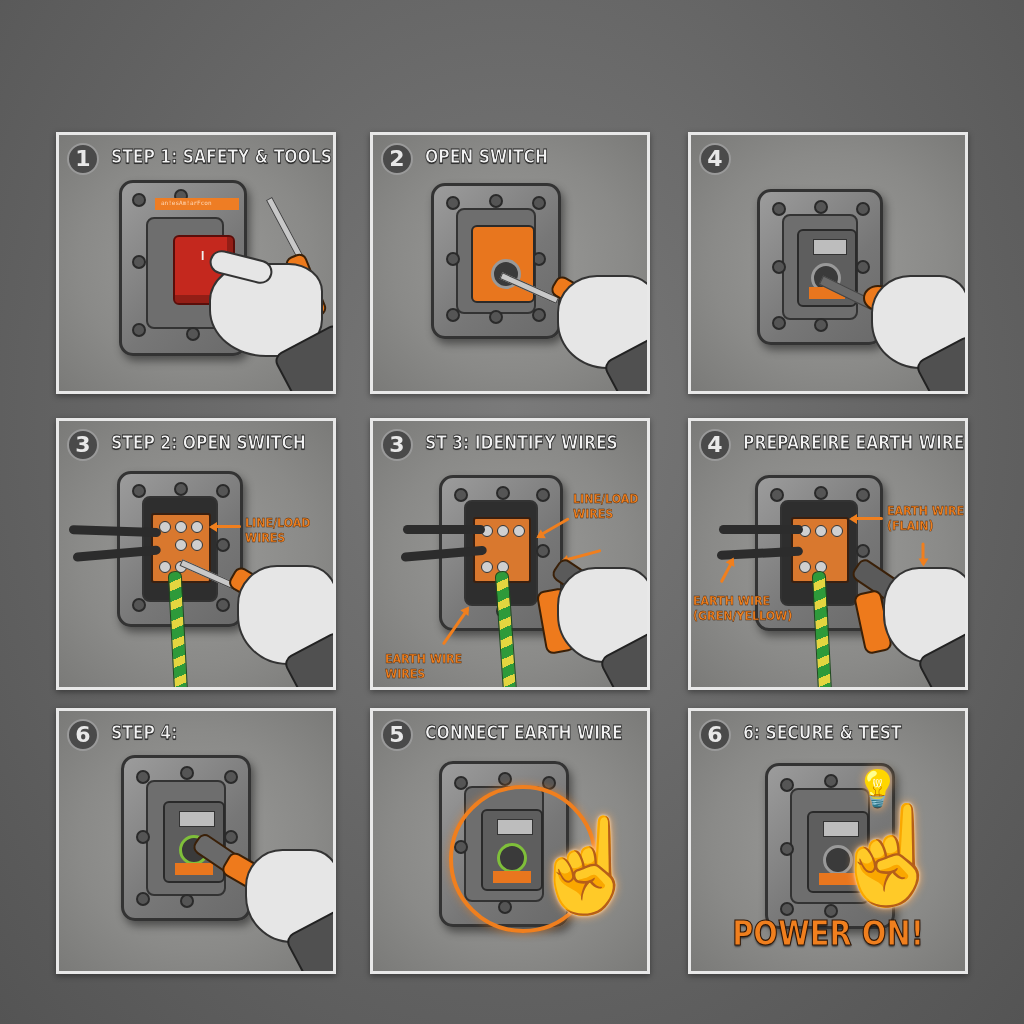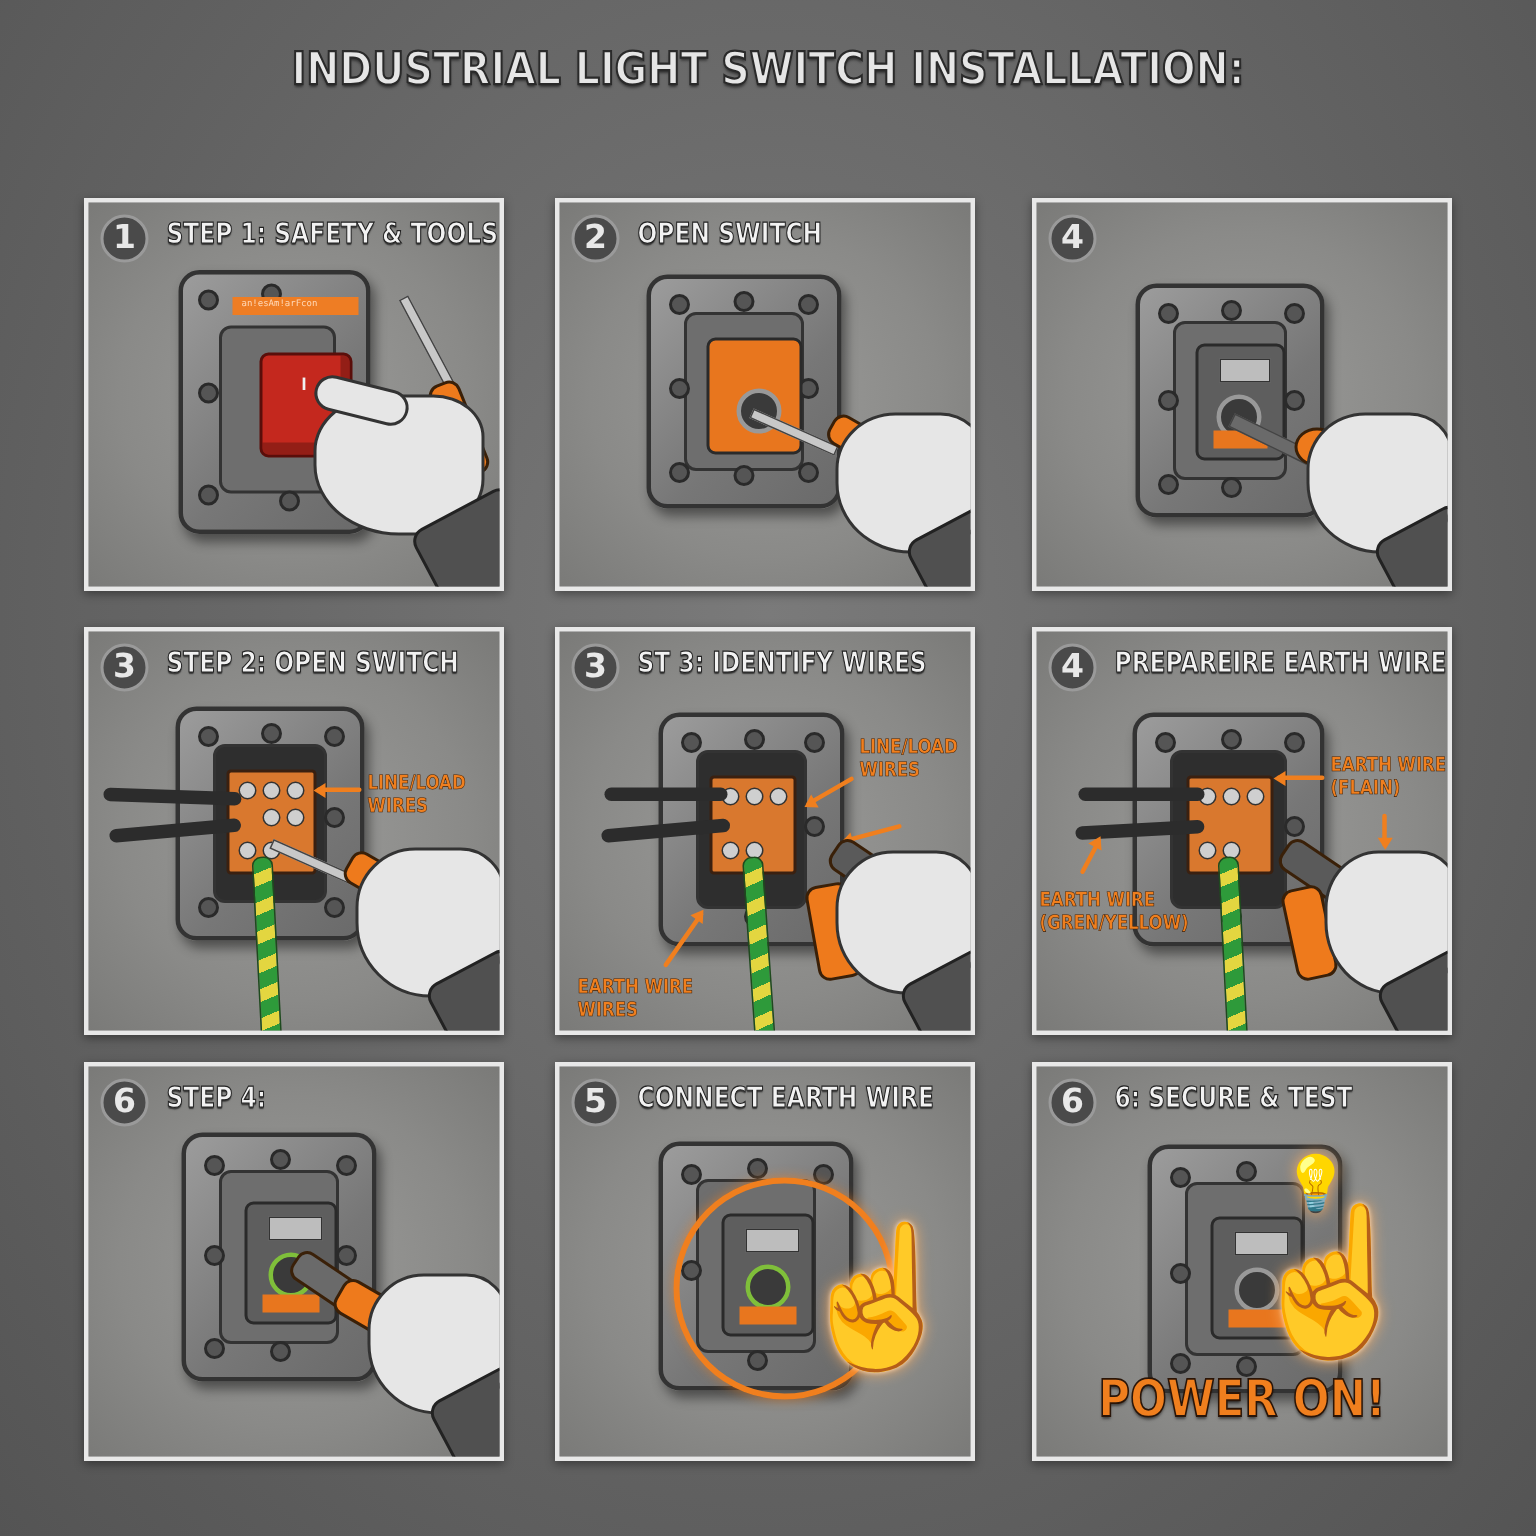--- a/index.html
+++ b/index.html
@@ -108,21 +108,20 @@
     position:absolute; left:0; right:0; bottom:18px; text-align:center;
     font-size:34px; font-weight:bold; color:#f07f1e; -webkit-text-stroke:1.2px #2a1508;
     font-family:"DejaVu Sans", sans-serif; transform:scaleX(0.85);
     text-shadow:0 2px 2px rgba(0,0,0,0.5);
   }
 </style>
 </head>
 <body>
 
 <div class="title">
-  <div><span class="l1">INDUSTRIAL LIGHT SWITCH INSTALLATION:</span></div>
 </div>
 
 <div class="panel" style="left:56px;top:132px;">
   <div class="badge">1</div>
   <div class="ptitle">STEP 1: SAFETY &amp; TOOLS</div>
   <div class="plate" style="left:60px;top:45px;width:122px;height:170px;">
     <div class="inner" style="left:24px;top:34px;right:20px;bottom:24px;"></div>
     <div class="screw" style="left:10px;top:10px;"></div>
     <div class="screw" style="left:52px;top:6px;"></div>
     <div class="screw" style="left:10px;top:72px;"></div>

